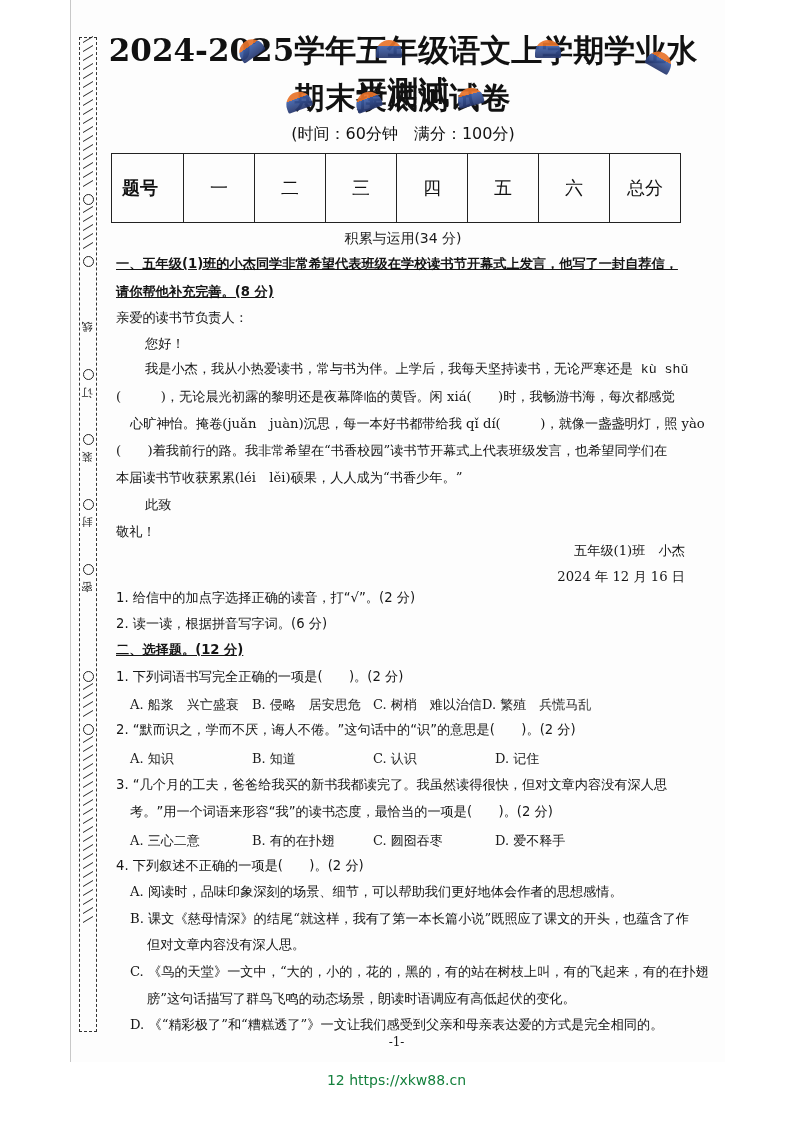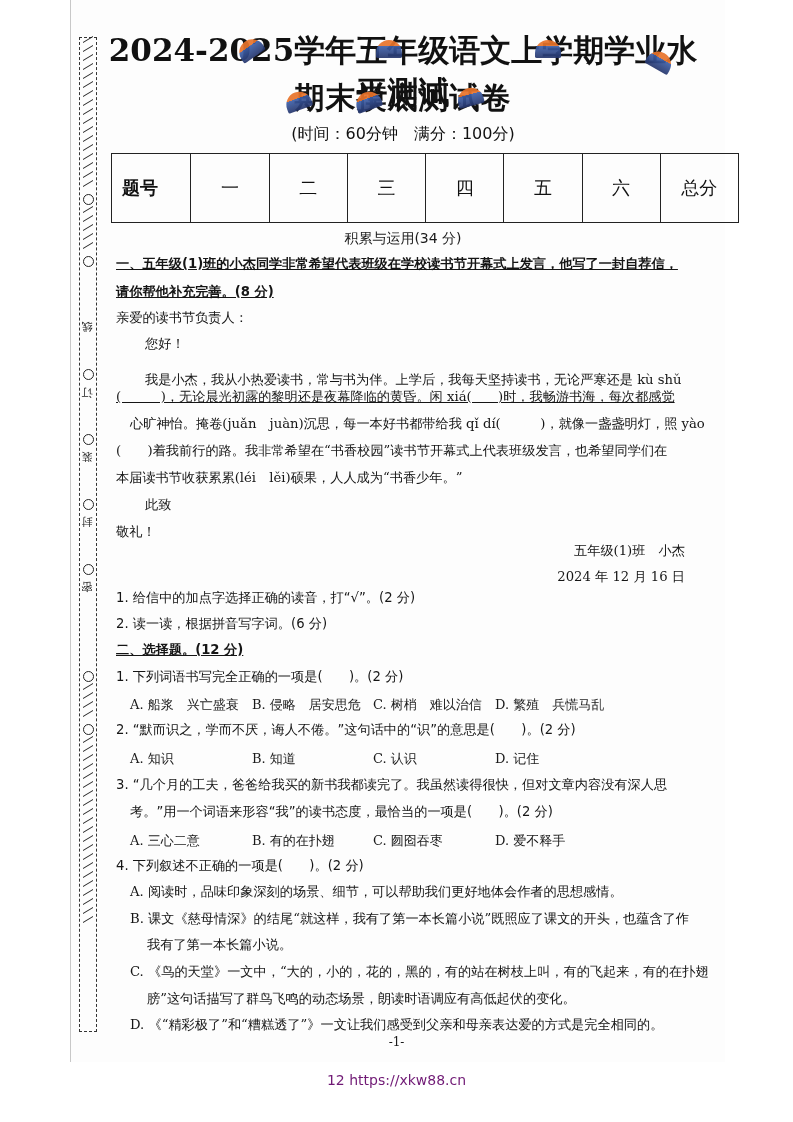--- a/index.html
+++ b/index.html
@@ -47,21 +47,21 @@
       border-radius: 14px 14px 2px 2px;
       background: linear-gradient(180deg, #e8732a 0%, #e8732a 35%, #3d5fa8 36%, #24346a 100%);
       opacity: 0.92;
     }
     .subtitle {
       position: absolute; left: 108px; top: 124px; width: 590px;
       text-align: center; font-size: 16px; font-family: "DejaVu Sans", sans-serif; color: #111;
     }
 
     table.score {
-      position: absolute; left: 111px; top: 153px; width: 628px; height: 70px;
+      position: absolute; left: 111px; top: 153px; width: 570px; height: 70px;
       border-collapse: collapse; font-family: "DejaVu Sans", sans-serif;
     }
     table.score td {
       border: 1.5px solid #222; text-align: center; font-size: 18px; color: #111;
       height: 35px; width: 71px;
     }
     table.score td.rowhead { text-align: left; padding-left: 10px; font-weight: bold; width: 72px; }
 
     .section-title {
       position: absolute; left: 108px; top: 230px; width: 590px; text-align: center;
@@ -81,21 +81,21 @@
 
     .options { position: absolute; left: 130px; font-size: 13px; font-family: "DejaVu Serif", serif; }
     .options span { position: absolute; white-space: nowrap; }
 
     .pagenum {
       position: absolute; left: 0; width: 793px; top: 1035px; text-align: center;
       font-size: 12px; font-family: "DejaVu Serif", serif;
     }
     .footer {
       position: absolute; left: 0; width: 793px; top: 1072px; text-align: center;
-      font-size: 14px; color: #701a75; font-family: "DejaVu Sans", sans-serif;
+      font-size: 14px; color: #15803d; font-family: "DejaVu Sans", sans-serif;
     }
   </style>
 </head>
 <body>
 
 <div class="page"></div>
 
 <div class="binding">
   <div class="hatch"></div>
   <div class="hatch"></div>
@@ -197,42 +197,42 @@
 </tbody>
   </table>
 
 <div class="section-title">积累与运用(34 分)</div>
 
 <div class="line bold" style="top:256px;">一、五年级(1)班的小杰同学非常希望代表班级在学校读书节开幕式上发言，他写了一封自荐信，</div>
 <div class="line bold" style="top:284px;">请你帮他补充完善。(8 分)</div>
 <div class="line serif" style="top:310px;">亲爱的读书节负责人：</div>
 <div class="line serif ind" style="top:336px;">您好！</div>
 
-<div class="line serif ind" style="top:372px;">我是小杰，我从小热爱读书，常与书为伴。上学后，我每天坚持读书，无论严寒还是 kù shǔ</div>
-<div class="line serif" style="top:389px;text-decoration:underline;">(　　　)，无论晨光初露的黎明还是夜幕降临的黄昏。闲 xiá(　　)时，我畅游书海，每次都感觉</div>
+<div class="line serif ind" style="top:362px;font-family:Liberation Mono, monospace;">我是小杰，我从小热爱读书，常与书为伴。上学后，我每天坚持读书，无论严寒还是 kù shǔ</div>
+<div class="line serif" style="top:389px;">(　　　)，无论晨光初露的黎明还是夜幕降临的黄昏。闲 xiá(　　)时，我畅游书海，每次都感觉</div>
 <div class="line serif" style="top:416px;margin-left:14px;">心旷神怡。掩卷(juǎn　juàn)沉思，每一本好书都带给我 qǐ dí(　　　)，就像一盏盏明灯，照 yào</div>
 <div class="line serif" style="top:443px;">(　　)着我前行的路。我非常希望在“书香校园”读书节开幕式上代表班级发言，也希望同学们在</div>
 <div class="line serif" style="top:470px;">本届读书节收获累累(léi　lěi)硕果，人人成为“书香少年。”</div>
 
 <div class="line serif ind" style="top:497px;">此致</div>
 <div class="line serif" style="top:524px;">敬礼！</div>
 <div class="line serif right" style="top:543px;">五年级(1)班　小杰</div>
 <div class="line serif right" style="top:569px;">2024 年 12 月 16 日</div>
 
 <div class="line" style="top:590px;">1. 给信中的加点字选择正确的读音，打“√”。(2 分)</div>
 <div class="line" style="top:616px;">2. 读一读，根据拼音写字词。(6 分)</div>
 
 <div class="line bold" style="top:642px;">二、选择题。(12 分)</div>
 
 <div class="line" style="top:669px;">1. 下列词语书写完全正确的一项是(　　)。(2 分)</div>
 <div class="options" style="top:696px;">
   <span style="left:0px">A. 船浆　兴亡盛衰</span>
   <span style="left:122px">B. 侵略　居安思危</span>
   <span style="left:243px">C. 树梢　难以治信</span>
-  <span style="left:365px">D. 繁殖　兵慌马乱</span>
+  <span style="left:352px">D. 繁殖　兵慌马乱</span>
 </div>
 
 <div class="line" style="top:722px;">2. “默而识之，学而不厌，诲人不倦。”这句话中的“识”的意思是(　　)。(2 分)</div>
 <div class="options" style="top:750px;">
   <span style="left:0px">A. 知识</span>
   <span style="left:122px">B. 知道</span>
   <span style="left:243px">C. 认识</span>
   <span style="left:365px">D. 记住</span>
 </div>
 
@@ -241,19 +241,19 @@
 <div class="options" style="top:832px;">
   <span style="left:0px">A. 三心二意</span>
   <span style="left:122px">B. 有的在扑翅</span>
   <span style="left:243px">C. 囫囵吞枣</span>
   <span style="left:365px">D. 爱不释手</span>
 </div>
 
 <div class="line" style="top:858px;">4. 下列叙述不正确的一项是(　　)。(2 分)</div>
 <div class="line serif opt" style="top:884px;">A. 阅读时，品味印象深刻的场景、细节，可以帮助我们更好地体会作者的思想感情。</div>
 <div class="line serif opt" style="top:911px;">B. 课文《慈母情深》的结尾“就这样，我有了第一本长篇小说”既照应了课文的开头，也蕴含了作</div>
-<div class="line serif opt2" style="top:937px;">我有了第一本长篇小说。</div>
+<div class="line serif opt2" style="top:937px;">但对文章内容没有深人思。</div>
 <div class="line serif opt" style="top:964px;">C. 《鸟的天堂》一文中，“大的，小的，花的，黑的，有的站在树枝上叫，有的飞起来，有的在扑翅</div>
 <div class="line serif opt2" style="top:991px;">膀”这句话描写了群鸟飞鸣的动态场景，朗读时语调应有高低起伏的变化。</div>
 <div class="line serif opt" style="top:1017px;">D. 《“精彩极了”和“糟糕透了”》一文让我们感受到父亲和母亲表达爱的方式是完全相同的。</div>
 
 <div class="pagenum">-1-</div>
 <div class="footer">12 https://xkw88.cn</div>
 
 </body></html>

